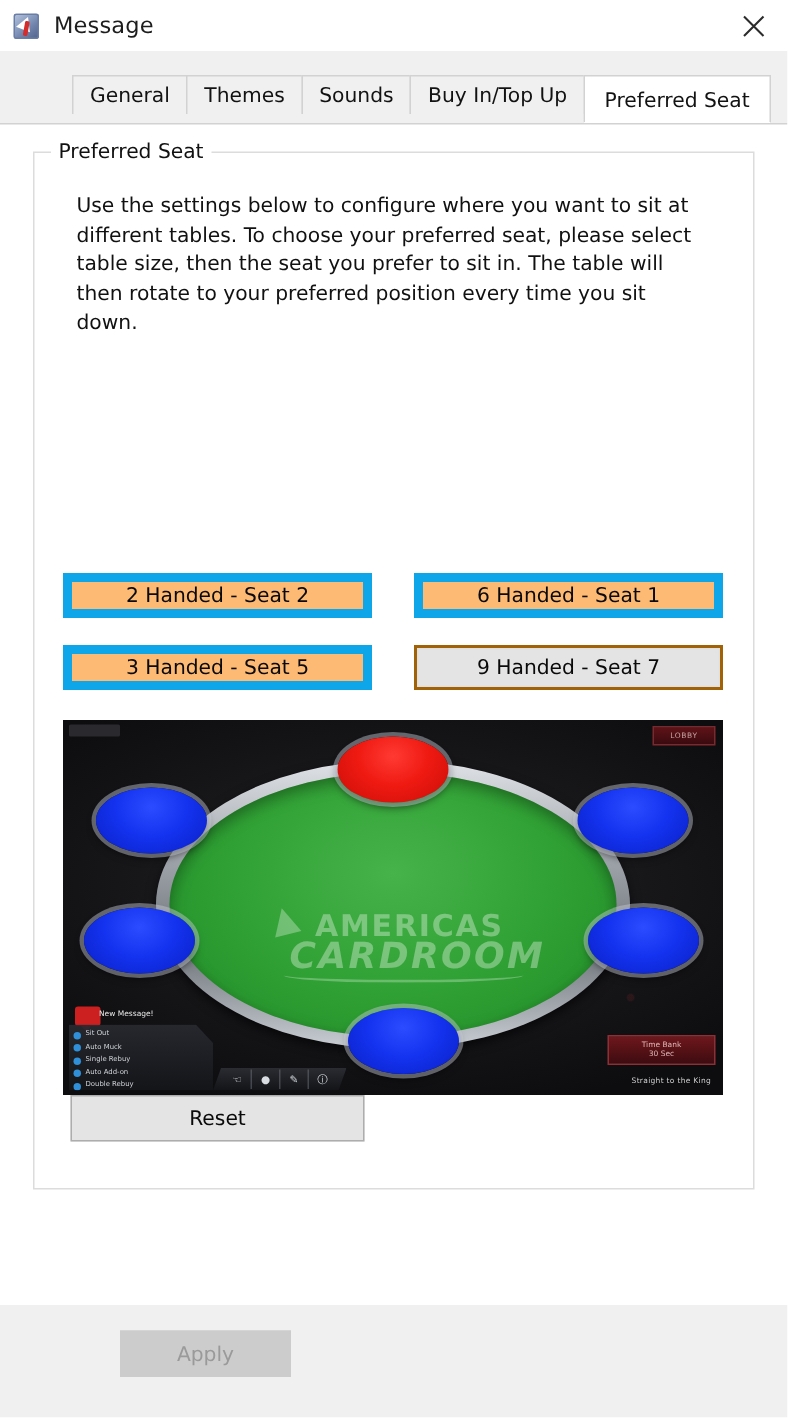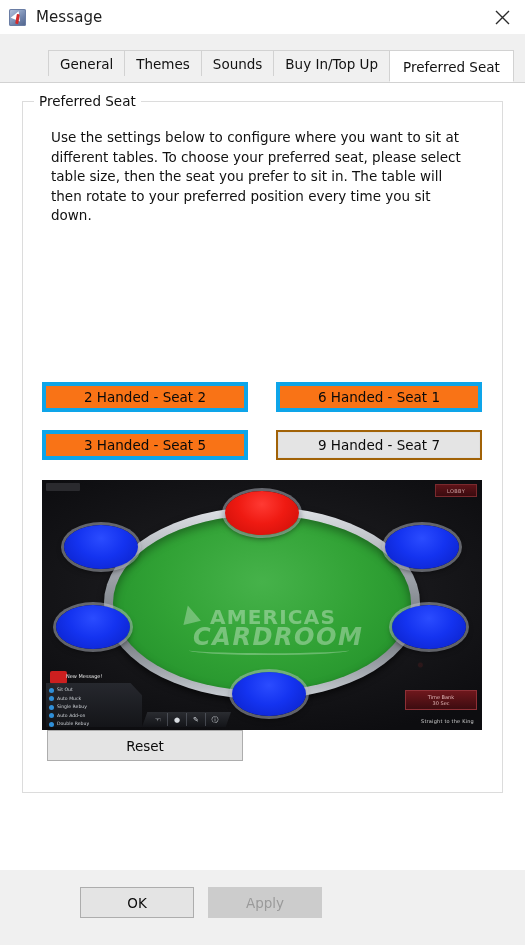--- a/index.html
+++ b/index.html
@@ -154,22 +154,22 @@
     left: 19px; top: 280px;
     width: 440px;
   }
   .seat-row {
     display: flex;
     justify-content: space-between;
     margin-bottom: 18px;
   }
   .seat-btn {
     width: 206px; height: 30px;
-    background: #f97316;
-    border: 4px solid #0ea5e9;
+    background: #fdba74;
+    border: 6px solid #0ea5e9;
     box-sizing: border-box;
     font-family: "DejaVu Sans", "Liberation Sans", sans-serif;
     font-size: 13.5px;
     color: #0a0a0a;
     display: flex;
     align-items: center;
     justify-content: center;
     cursor: default;
     white-space: nowrap;
   }
@@ -542,16 +542,15 @@
 
       <div class="tagline">Straight to the King</div>
     </div>
 
     <div class="reset-btn">Reset</div>
   </div>
 </div>
 
 <div class="footer">
   <div class="footer-inner">
-    <div class="dlg-btn">OK</div>
     <div class="dlg-btn disabled">Apply</div>
   </div>
 </div>
 
 </body></html>

